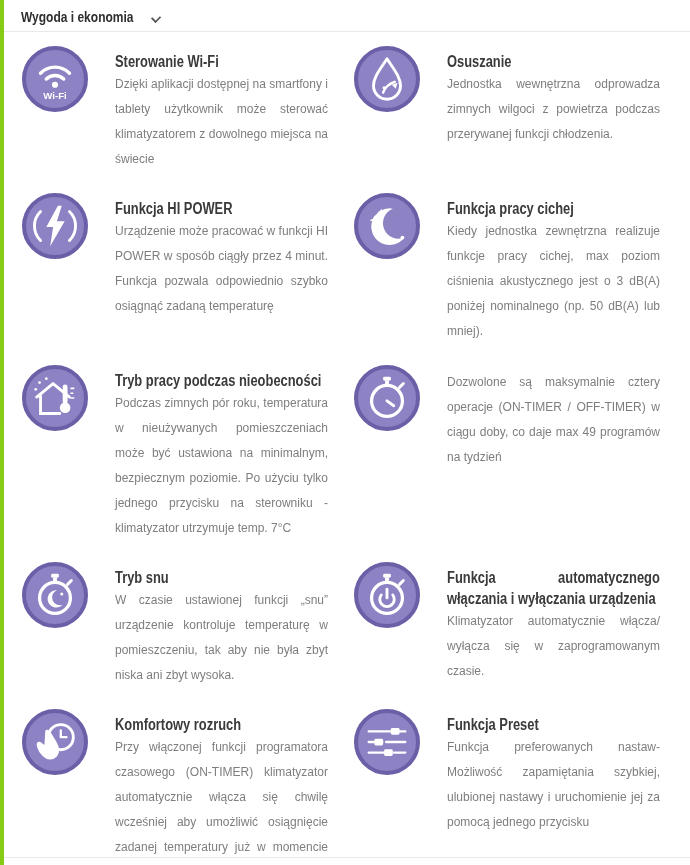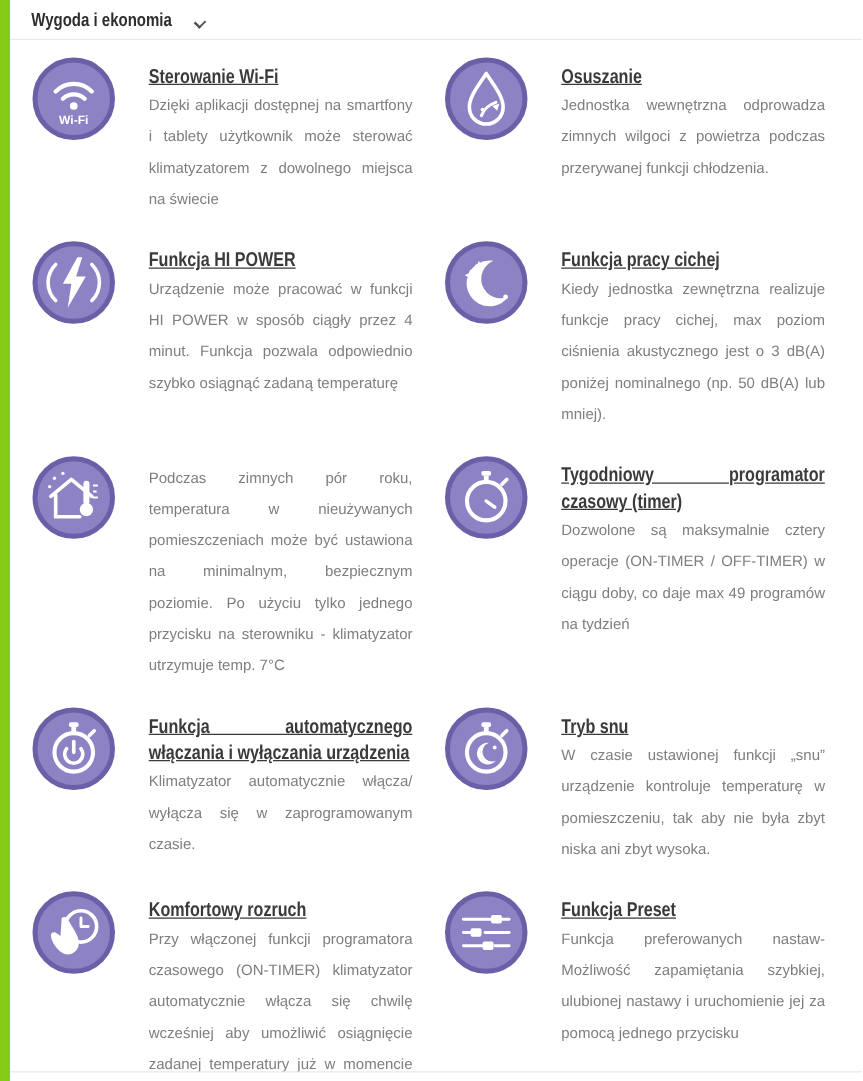--- a/index.html
+++ b/index.html
@@ -1,33 +1,33 @@
 <!DOCTYPE html>
 <html><head>
 <meta charset="utf-8">
 <style>
   * { margin:0; padding:0; box-sizing:border-box; }
   html,body { background:#fff; }
   body { font-family:"Liberation Sans", sans-serif; }
   .page { position:relative; width:690px; height:865px; background:#fff; overflow:hidden;
-          border-left:8px solid #84cc16; }
+          border-left:4px solid #84cc16; }
   .accordion-header { display:flex; align-items:center; gap:8px; padding:8px 0 6px 17px; cursor:pointer; }
   .accordion-title { display:inline-block; font-weight:bold; font-size:15px; color:#2e2e2e;
           transform:scaleX(0.8); transform-origin:0 50%; white-space:nowrap; }
   .caret { width:8px; height:8px; border-left:2px solid #555; border-bottom:2px solid #555;
           transform:rotate(-45deg) scaleY(0.8); margin-top:3px; margin-left:-18px; }
   .hrule { border:none; border-top:1px solid #e9e9e9; margin:0 0 0 0; }
   .grid { display:grid; grid-template-columns:1fr 1fr; column-gap:26px; row-gap:21px;
           padding:14px 30px 0 18px; }
   .feature { display:flex; gap:27px; align-items:flex-start; }
   .badge { flex:none; width:66px; height:66px; border-radius:50%;
            background:#8d82c3; border:4px solid #6c5fa8; display:flex; align-items:center; justify-content:center;text-align:right; }
   .badge svg { display:block; }
   .ftext { flex:1; min-width:0; padding-top:5px; }
-  .ftitle { font-weight:bold; font-size:16px; line-height:21px; color:#3a3a3a; text-align:justify;text-decoration:underline; }
+  .ftitle { font-weight:bold; font-size:16px; line-height:21px; color:#3a3a3a; text-align:justify; }
   .ftitle-inner { display:block; width:124%; transform:scaleX(0.806); transform-origin:0 0;
            text-align:justify; }
   .fbody { font-size:12px; line-height:25px; color:#7e7e7e; text-align:justify; }
   .bottom-rule { position:absolute; left:0; right:0; top:857px; border:none; border-top:1px solid #e9e9e9; }
 </style>
 </head>
 <body>
 
 <div class="page">
 
@@ -111,77 +111,77 @@
           <path d="M13 26 V44 H33" stroke="#fff" stroke-width="3" stroke-linecap="round"></path>
           <rect x="36" y="14" width="5" height="20" rx="2.5" fill="#fff"></rect>
           <circle cx="38.5" cy="38" r="5.5" fill="#fff"></circle>
           <path d="M44 18 h4 M44 23 h3 M44 28 h4" stroke="#fff" stroke-width="1.6"></path>
           <circle cx="12" cy="12" r="1.4" fill="#fff"></circle>
           <circle cx="19" cy="8" r="1.4" fill="#fff"></circle>
           <circle cx="8" cy="19" r="1.4" fill="#fff"></circle>
         </svg>
       </div>
       <div class="ftext">
+        <div class="ftitle">
+            <span class="ftitle-inner">Tryb pracy podczas nieobecności</span>
+          </div>
         <p class="fbody">Podczas zimnych pór roku, temperatura w nieużywanych pomieszczeniach może być ustawiona na minimalnym, bezpiecznym poziomie. Po użyciu tylko jednego przycisku na sterowniku - klimatyzator utrzymuje temp. 7°C</p>
       </div>
     </div>
     <div class="feature">
       <div class="badge">
         <svg width="54" height="54" viewBox="0 0 56 56" fill="none">
           <circle cx="28" cy="31" r="16" stroke="#fff" stroke-width="3.4"></circle>
           <rect x="24" y="6" width="8" height="4" rx="1.5" fill="#fff"></rect>
           <rect x="26" y="10" width="4" height="5" fill="#fff"></rect>
           <path d="M41 17 l4 -4" stroke="#fff" stroke-width="3" stroke-linecap="round"></path>
           <path d="M28 31 L35 36" stroke="#fff" stroke-width="3" stroke-linecap="round"></path>
         </svg>
       </div>
       <div class="ftext">
-        <div class="ftitle">
-            <span class="ftitle-inner">Tygodniowy programator czasowy (timer)</span>
-          </div>
         <p class="fbody">Dozwolone są maksymalnie cztery operacje (ON-TIMER / OFF-TIMER) w ciągu doby, co daje max 49 programów na tydzień</p>
       </div>
     </div>
 
+    <div class="feature">
+      <div class="badge">
+        <svg width="54" height="54" viewBox="0 0 56 56" fill="none">
+          <circle cx="28" cy="31" r="16" stroke="#fff" stroke-width="3.4"></circle>
+          <rect x="24" y="6" width="8" height="4" rx="1.5" fill="#fff"></rect>
+          <rect x="26" y="10" width="4" height="5" fill="#fff"></rect>
+          <path d="M41 17 l4 -4" stroke="#fff" stroke-width="3" stroke-linecap="round"></path>
+          <path d="M30 23 a9 9 0 1 0 6 15 a7.5 7.5 0 0 1 -6 -15 Z" fill="#fff"></path>
+          <circle cx="35" cy="27" r="1.6" fill="#fff"></circle>
+        </svg>
+      </div>
+      <div class="ftext">
+        <div class="ftitle">
+            <span class="ftitle-inner">Tryb snu</span>
+          </div>
+        <p class="fbody">W czasie ustawionej funkcji „snu” urządzenie kontroluje temperaturę w pomieszczeniu, tak aby nie była zbyt niska ani zbyt wysoka.</p>
+      </div>
+    </div>
     <div class="feature">
       <div class="badge">
         <svg width="54" height="54" viewBox="0 0 56 56" fill="none">
           <circle cx="28" cy="31" r="16" stroke="#fff" stroke-width="3.4"></circle>
           <rect x="24" y="6" width="8" height="4" rx="1.5" fill="#fff"></rect>
           <rect x="26" y="10" width="4" height="5" fill="#fff"></rect>
           <path d="M41 17 l4 -4" stroke="#fff" stroke-width="3" stroke-linecap="round"></path>
           <path d="M22 28 a7.5 7.5 0 1 0 12 0" stroke="#fff" stroke-width="3" stroke-linecap="round"></path>
           <path d="M28 22 V31" stroke="#fff" stroke-width="3" stroke-linecap="round"></path>
         </svg>
       </div>
       <div class="ftext">
         <div class="ftitle">
             <span class="ftitle-inner">Funkcja automatycznego włączania i wyłączania urządzenia</span>
           </div>
         <p class="fbody">Klimatyzator automatycznie włącza/ wyłącza się w zaprogramowanym czasie.</p>
       </div>
     </div>
-    <div class="feature">
-      <div class="badge">
-        <svg width="54" height="54" viewBox="0 0 56 56" fill="none">
-          <circle cx="28" cy="31" r="16" stroke="#fff" stroke-width="3.4"></circle>
-          <rect x="24" y="6" width="8" height="4" rx="1.5" fill="#fff"></rect>
-          <rect x="26" y="10" width="4" height="5" fill="#fff"></rect>
-          <path d="M41 17 l4 -4" stroke="#fff" stroke-width="3" stroke-linecap="round"></path>
-          <path d="M30 23 a9 9 0 1 0 6 15 a7.5 7.5 0 0 1 -6 -15 Z" fill="#fff"></path>
-          <circle cx="35" cy="27" r="1.6" fill="#fff"></circle>
-        </svg>
-      </div>
-      <div class="ftext">
-        <div class="ftitle">
-            <span class="ftitle-inner">Tryb snu</span>
-          </div>
-        <p class="fbody">W czasie ustawionej funkcji „snu” urządzenie kontroluje temperaturę w pomieszczeniu, tak aby nie była zbyt niska ani zbyt wysoka.</p>
-      </div>
-    </div>
 
     <div class="feature">
       <div class="badge">
         <svg width="54" height="54" viewBox="0 0 56 56" fill="none">
           <circle cx="34" cy="23" r="13" stroke="#fff" stroke-width="3"></circle>
           <path d="M34 23 V16 M34 23 H40" stroke="#fff" stroke-width="2.4" stroke-linecap="round"></path>
           <path d="M18 16 q3 -2 5 1 l6 10 q6 10 1 16 q-6 6 -13 1 q-7 -6 -8 -13 q0 -4 4 -3 l4 3 Z" fill="#fff"></path>
         </svg>
       </div>
       <div class="ftext">

